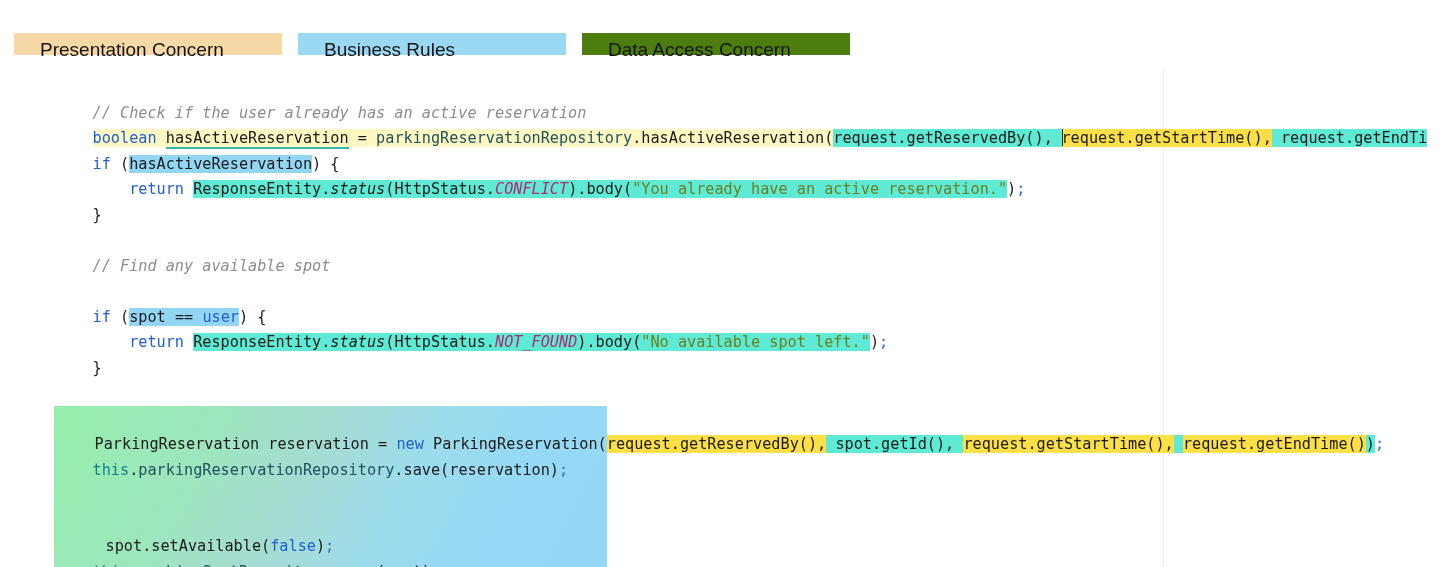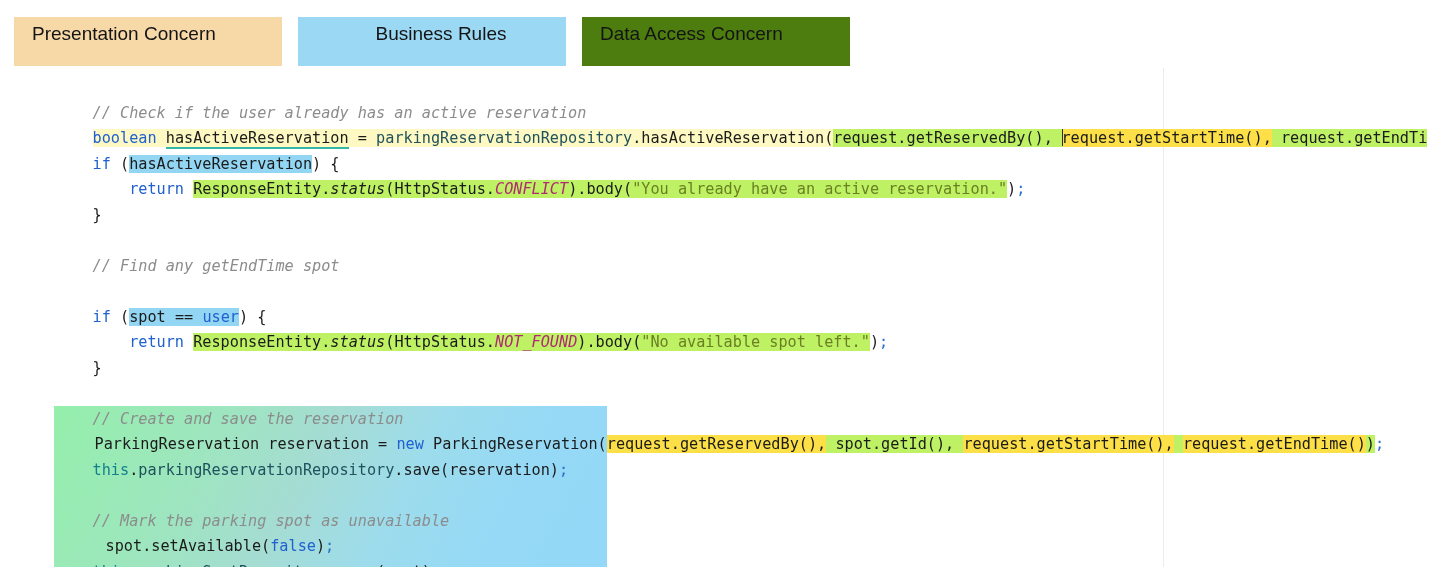--- a/index.html
+++ b/index.html
@@ -17,32 +17,32 @@
 
   
   #legend {
     position: absolute;
     left: 0; top: 0;
     width: 1456px;
     height: 68px;
   }
   .legend-chip {
     position: absolute;
-    top: 17px;
-    height: 49px;
+    top: 33px;
+    height: 22px;
     line-height: 33px;
     font-family: "Liberation Sans", sans-serif;
     font-size: 19px;
     color: #141414;
-    padding-left: 18px;
+    padding-left: 26px;
     box-sizing: border-box;
     white-space: nowrap;
   }
   #chip-0 { left: 14px;  width: 268px; background: #f7d9a8; }
-  #chip-1 { left: 298px; width: 268px; background: #9bd8f4; text-align: center; }
+  #chip-1 { left: 298px; width: 268px; background: #9bd8f4; }
   #chip-2 { left: 582px; width: 268px; background: #93f0a4; }
 
   
   #code {
     position: absolute;
     left: 0; top: 68px;
     width: 1456px;
     height: 499px;
     overflow: hidden;
     margin-left: 44px;
@@ -95,21 +95,21 @@
   .ths  { color: #127f8f; }
   .str  { color: #6a8023; }
   .cst  { color: #b02a72; font-style: italic; }
   .itl  { color: #1b1b1b; font-style: italic; }
   .pun  { color: #1b1b1b; }
   .sc   { color: #2a6fc9; }
 
   
   .hl-green  { background: #fef9c3; }
   .hl-blue   { background: #92d6f4; }
-  .hl-orange { background: #bef264; }
+  .hl-orange { background: #5eead4; }
   .hl-orange2{ background: #fde047; }
   .ul-teal   { border-bottom: 2px solid #35b8a8; }
 
   
   .caret {
     display: inline-block;
     width: 0;
     border-left: 1.5px solid #2b2b2b;
     height: 17px;
     vertical-align: -3px;
@@ -150,51 +150,45 @@
 
   <div class="line" style="top:83.5px;">
     <span class="pun">    </span><span class="kw">return</span> <span class="hl-orange"><span class="typ">ResponseEntity</span><span class="pun">.</span><span class="itl">status</span><span class="pun">(</span><span class="typ">HttpStatus</span><span class="pun">.</span><span class="cst">CONFLICT</span><span class="pun">).</span><span class="mth">body</span><span class="pun">(</span><span class="str">"You already have an active reservation."</span></span><span class="pun">)</span><span class="sc">;</span>
   </div>
 
   <div class="line" style="top:109px;">
     <span class="pun">}</span>
   </div>
 
   <div class="line" style="top:160px;">
-    <span class="cmt">// Find any getEndTime spot</span>
+    <span class="cmt">// Find any available spot</span>
   </div>
 
 
   <div class="line" style="top:211px;">
     <span class="kw">if</span> <span class="pun">(</span><span class="hl-blue"><span class="ident">spot</span> <span class="pun">==</span> <span class="kw">user</span></span><span class="pun">) {</span>
   </div>
 
   <div class="line" style="top:236.5px;">
     <span class="pun">    </span><span class="kw">return</span> <span class="hl-orange"><span class="typ">ResponseEntity</span><span class="pun">.</span><span class="itl">status</span><span class="pun">(</span><span class="typ">HttpStatus</span><span class="pun">.</span><span class="cst">NOT_FOUND</span><span class="pun">).</span><span class="mth">body</span><span class="pun">(</span><span class="str">"No available spot left."</span></span><span class="pun">)</span><span class="sc">;</span>
   </div>
 
   <div class="line" style="top:262px;">
     <span class="pun">}</span>
   </div>
 
-  <div class="line" style="top:313px;">
-    <span class="cmt">// Create and save the reservation</span>
-  </div>
 
   <div class="line" style="top:338.5px;padding-left:14px;">
     <span class="typ">ParkingReservation</span> <span class="ident">reservation</span> <span class="pun">=</span> <span class="kw">new</span> <span class="typ">ParkingReservation</span><span class="pun">(</span><span class="hl-orange2"><span class="ident">request</span><span class="pun">.</span><span class="mth">getReservedBy</span><span class="pun">(),</span></span><span class="hl-orange"> <span class="ident">spot</span><span class="pun">.</span><span class="mth">getId</span><span class="pun">(),</span> </span><span class="hl-orange2"><span class="ident">request</span><span class="pun">.</span><span class="mth">getStartTime</span><span class="pun">(),</span></span><span class="hl-orange"> </span><span class="hl-orange2"><span class="ident">request</span><span class="pun">.</span><span class="mth">getEndTime</span><span class="pun">()</span></span><span class="hl-orange"><span class="pun">)</span></span><span class="sc">;</span>
   </div>
 
   <div class="line" style="top:364px;">
     <span class="ths">this</span><span class="pun">.</span><span class="fld">parkingReservationRepository</span><span class="pun">.</span><span class="mth">save</span><span class="pun">(</span><span class="ident">reservation</span><span class="pun">)</span><span class="sc">;</span>
   </div>
 
-  <div class="line" style="top:415px;">
-    <span class="cmt">// Mark the parking spot as unavailable</span>
-  </div>
 
   <div class="line" style="top:440.5px;padding-left:25px;">
     <span class="ident">spot</span><span class="pun">.</span><span class="mth">setAvailable</span><span class="pun">(</span><span class="kw">false</span><span class="pun">)</span><span class="sc">;</span>
   </div>
 
   <div class="line" style="top:466px;">
     <span class="ths">this</span><span class="pun">.</span><span class="fld">parkingSpotRepository</span><span class="pun">.</span><span class="mth">save</span><span class="pun">(</span><span class="ident">spot</span><span class="pun">)</span><span class="sc">;</span>
   </div>
 
 </div>

